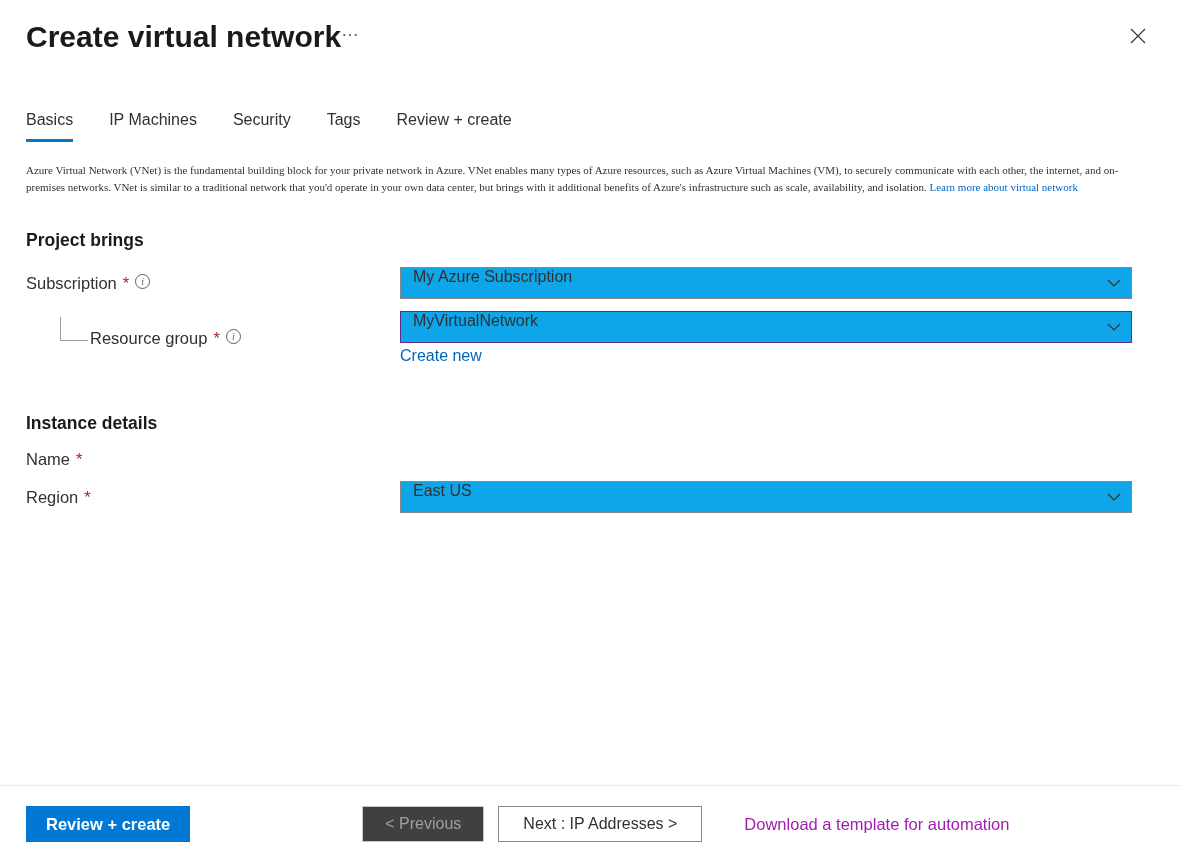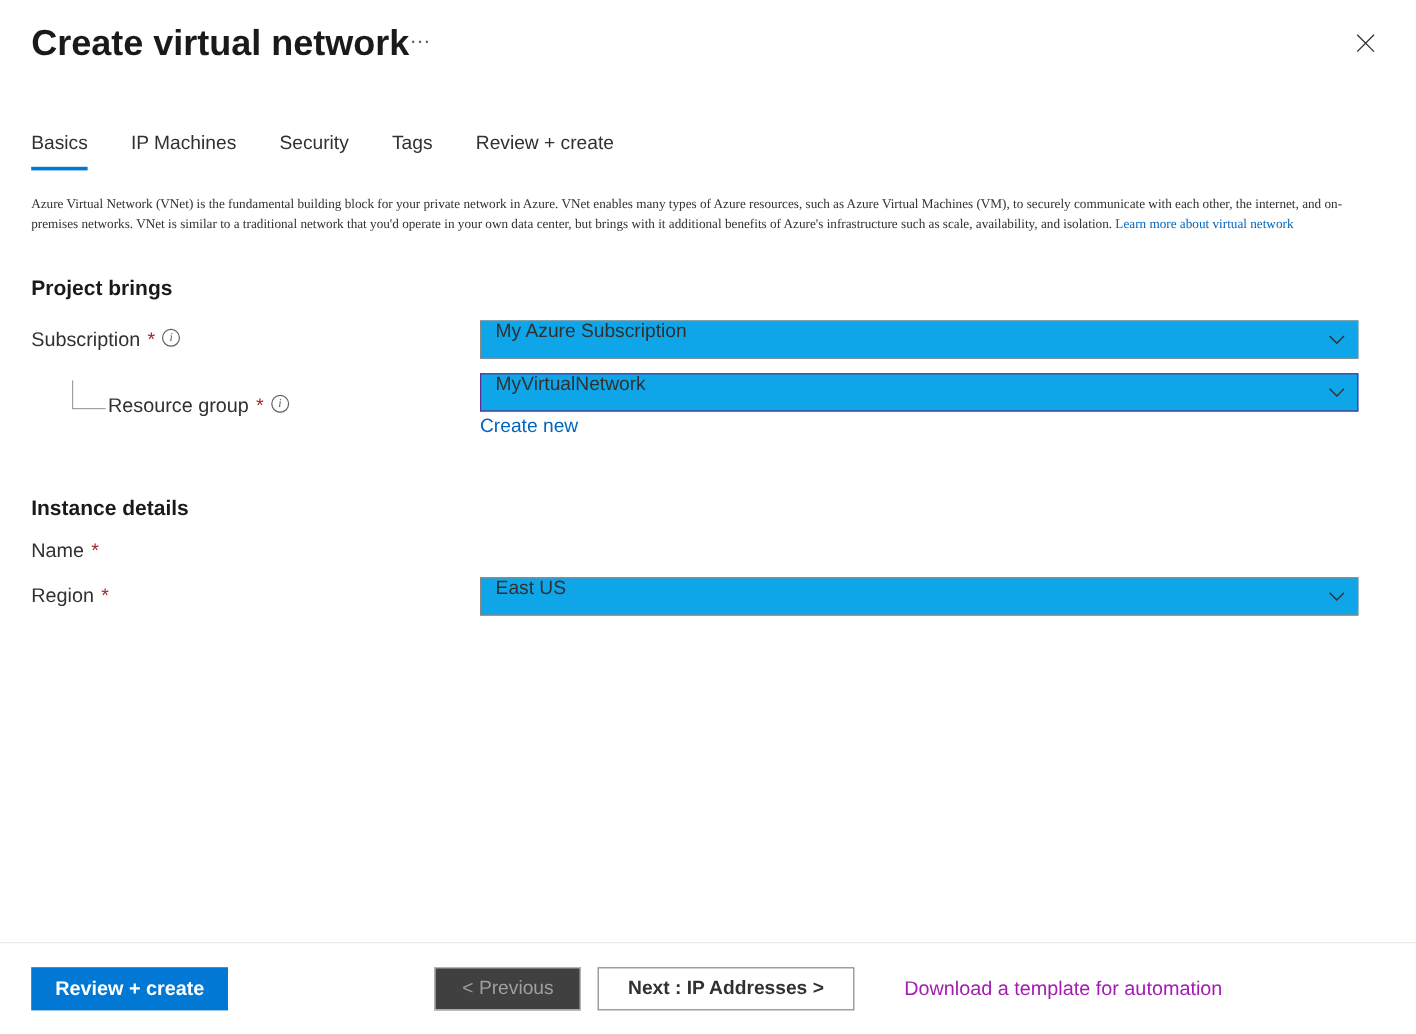--- a/index.html
+++ b/index.html
@@ -197,21 +197,20 @@
       cursor: pointer;
     }
     .btn-outline {
       background: #fff;
       color: #323130;
       border: 1px solid #8a8886;
       font-size: 16px;
       padding: 6px 24px;
       height: 36px;
       cursor: pointer;
-      font-weight: bold;
     }
     .footer-spacer {
       width: 144px;
     }
     .footer-link {
       color: #a21caf;
       text-decoration: none;
       font-size: 16.5px;
       margin-left: 28px;
     }

